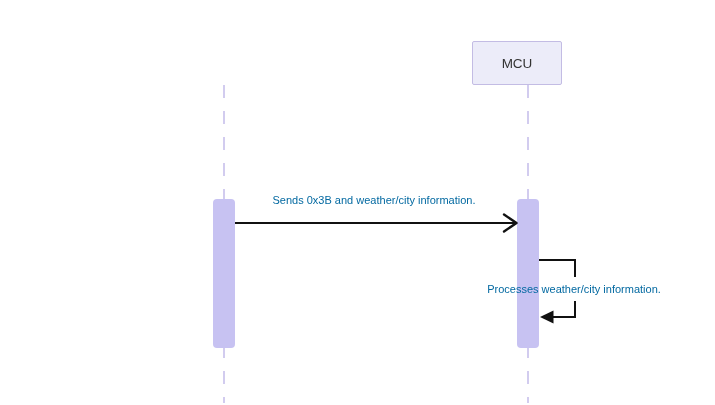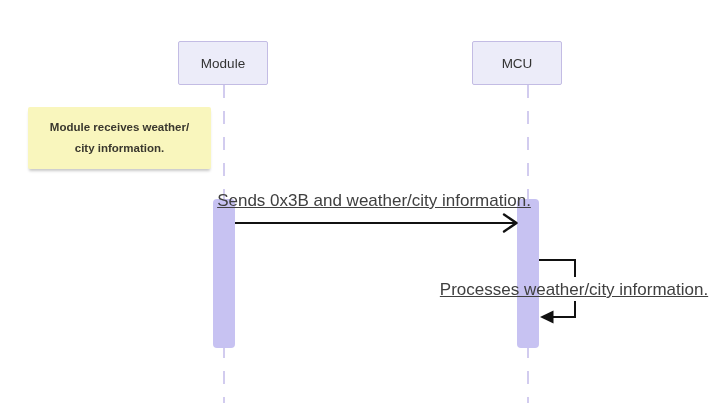--- a/index.html
+++ b/index.html
@@ -31,44 +31,37 @@
   .note{
     position:absolute;left:28px;top:107px;width:183px;height:62px;
     background:#f9f6bd;border-radius:2px;
     box-shadow:0 3px 3px -1px rgba(0,0,0,0.22);
     display:flex;flex-direction:column;align-items:center;justify-content:center;
     font-size:11.5px;font-weight:700;color:#3a382e;line-height:21px;text-align:center;
   }
   .connectors{position:absolute;left:0;top:0;width:715px;height:405px;pointer-events:none;}
   .msg-label{
     position:absolute;white-space:nowrap;transform:translateX(-50%);
-    font-size:17px;font-weight:400;color:#404040;line-height:15px;text-decoration:underline;
+    font-size:11px;font-weight:400;color:#0369a1;line-height:15px;
   }
   .msg-label-send{left:374px;top:193px;}
   .msg-label-process{left:574px;top:282px;}
 </style>
 </head>
 <body>
 
 <div class="canvas">
 
   <div class="lifeline lifeline-module"></div>
   <div class="lifeline lifeline-mcu"></div>
 
-  <div class="actor actor-module">
-    <span>Module</span>
-  </div>
   <div class="actor actor-mcu">
     <span>MCU</span>
   </div>
 
-  <div class="note">
-    <span>Module receives weather/</span>
-    <span>city information.</span>
-  </div>
 
   <div class="activation activation-module"></div>
   <div class="activation activation-mcu"></div>
 
   <svg class="connectors" viewBox="0 0 715 405" xmlns="http://www.w3.org/2000/svg">
     <line x1="235" y1="223" x2="515" y2="223" stroke="#111111" stroke-width="2"></line>
     <polyline points="504,214.5 516.5,223 504,231.5" fill="none" stroke="#111111" stroke-width="2.4" stroke-linecap="round" stroke-linejoin="round"></polyline>
     <path d="M539,260 L575,260 L575,277" fill="none" stroke="#111111" stroke-width="2"></path>
     <path d="M575,301 L575,317 L552,317" fill="none" stroke="#111111" stroke-width="2"></path>
     <polygon points="540,317 553.5,310.5 553.5,323.5" fill="#111111"></polygon>

